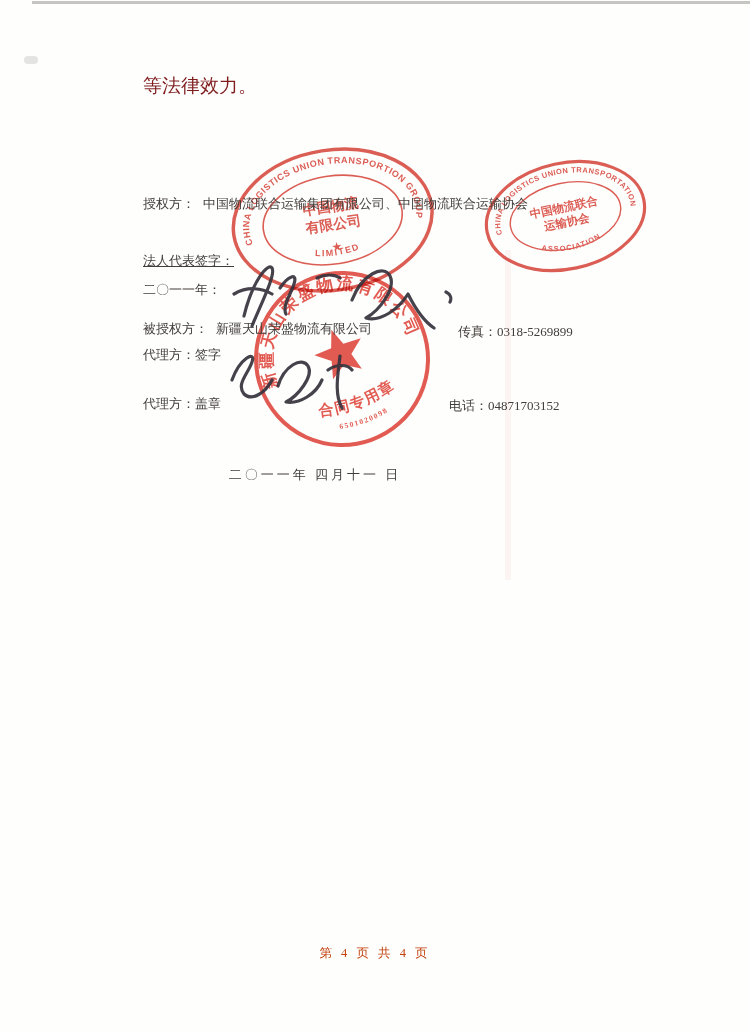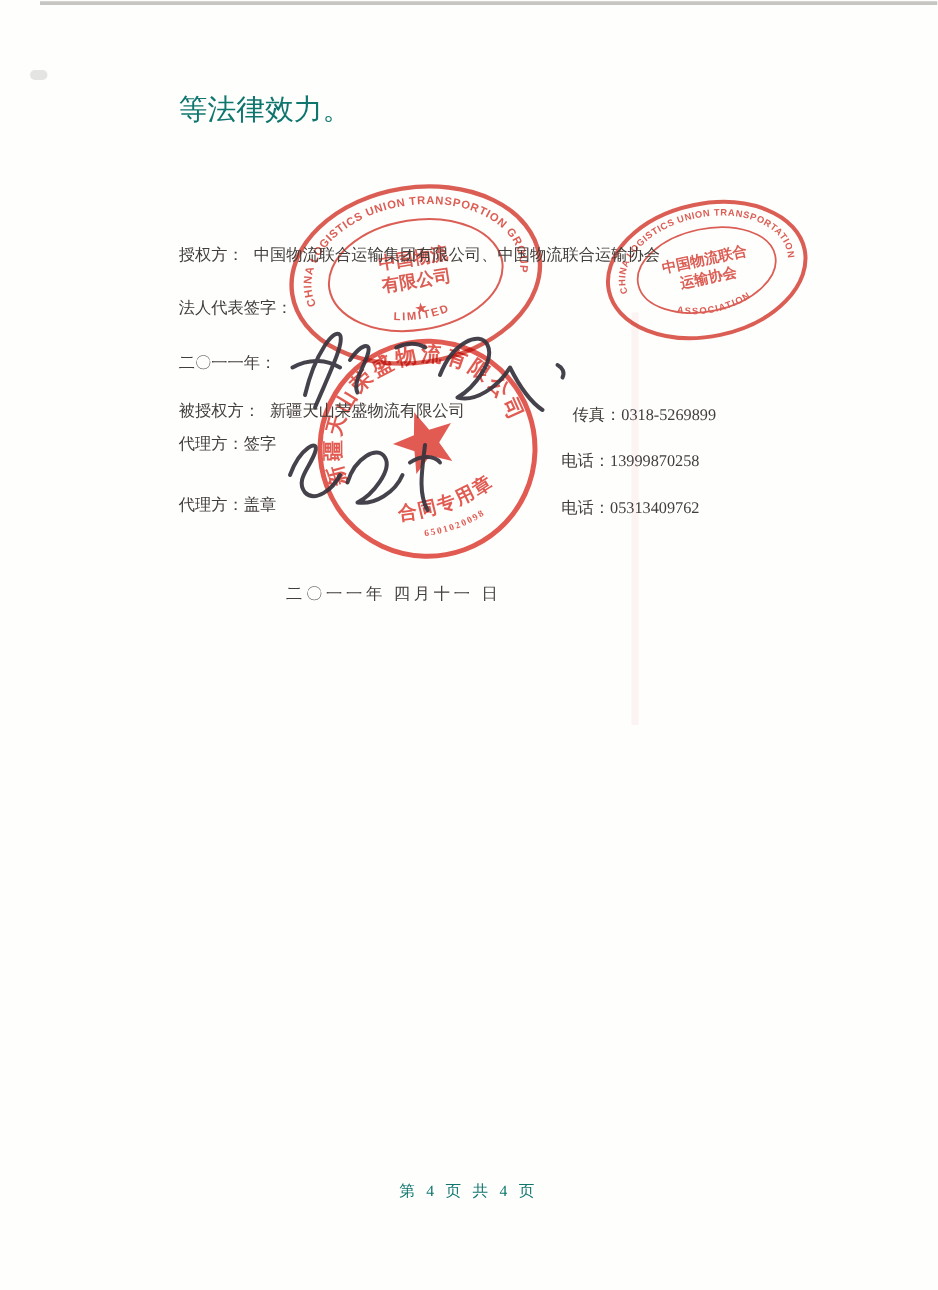--- a/index.html
+++ b/index.html
@@ -7,36 +7,36 @@
        font-family:"Liberation Serif","DejaVu Serif",serif;}
   .page{position:relative;width:750px;height:1032px;background:#fefefd;}
   .scan-top-line{position:absolute;left:32px;right:0;top:1px;height:3px;
        background:#b9b6b2;opacity:.8;}
   .scan-smudge{position:absolute;left:24px;top:56px;width:14px;height:8px;
        background:#d9d8d6;border-radius:4px;opacity:.7;}
   .scan-streak{position:absolute;left:505px;top:250px;width:6px;height:330px;
        background:rgba(228,120,118,.07);}
   .txt{position:absolute;color:#413d3a;font-size:13px;line-height:1.25;
        white-space:nowrap;z-index:2;}
-  .intro{left:143px;top:74px;font-size:23px;color:#0f766e;}
+  .intro{left:143px;top:74px;font-size:19px;color:#7f1d1d;}
   .row-auth{left:143px;top:196px;}
-  .lbl-legal{left:143px;top:238px;}
+  .lbl-legal{left:143px;top:253px;text-decoration:underline;}
   .contact-phone1{left:455px;top:243px;}
   .lbl-seal{left:143px;top:282px;}
   .contact-fax{left:458px;top:284px;margin-top:40px;}
   .row-authorized{left:143px;top:321px;}
   .lbl-agent-sign{left:143px;top:348px;font-family:Liberation Mono, monospace;}
   .contact-phone2{left:449px;top:361px;}
   .lbl-agent-seal{left:143px;top:396px;text-align:center;}
   .contact-phone3{left:449px;top:398px;}
   .gap{display:inline-block;width:8px;}
   .date-line{left:0;top:467px;width:616px;text-align:center;letter-spacing:3px;
        padding-left:14px;box-sizing:border-box;}
   .page-footer{left:0;top:946px;width:750px;text-align:center;font-size:12.5px;
-       letter-spacing:3px;color:#0f766e;}
+       letter-spacing:3px;color:#c2410c;}
   .stamp{position:absolute;z-index:1;mix-blend-mode:multiply;opacity:.9;}
   .stamp svg{overflow:visible;}
   .stamp-group{left:228px;top:145px;transform:rotate(-9deg);}
   .stamp-association{left:481px;top:159px;transform:rotate(-12deg);}
   .stamp-contract{left:252px;top:269px;}
   .signature{position:absolute;z-index:3;opacity:.92;}
   .sig-legal{left:222px;top:248px;}
   .sig-agent{left:220px;top:340px;}
 </style>
 </head>
@@ -53,24 +53,23 @@
   <div class="txt row-auth"><span>授权方：</span><span class="gap"></span><span>中国物流联合运输集团有限公司、中国物流联合运输协会</span></div>
 
   <div class="txt lbl-legal">法人代表签字：</div>
 
   <div class="txt lbl-seal">二〇一一年：</div>
   <div class="txt contact-fax">传真：0318-5269899</div>
 
   <div class="txt row-authorized"><span>被授权方：</span><span class="gap"></span><span>新疆天山荣盛物流有限公司</span></div>
 
   <div class="txt lbl-agent-sign">代理方：签字</div>
-  <div class="txt contact-phone2">电话：13999870258</div>
 
   <div class="txt lbl-agent-seal">代理方：盖章</div>
-  <div class="txt contact-phone3">电话：05313409762</div>
+  <div class="txt contact-phone3">电话：04871703152</div>
 
   <div class="txt date-line">二〇一一年 四月十一 日</div>
   <div class="txt page-footer">第 4 页 共 4 页</div>
 
   <div class="stamp stamp-group">
     <svg width="210" height="150" viewBox="0 0 210 150">
       <g fill="currentColor" stroke="currentColor" color="#d94c43">
         <ellipse cx="105" cy="75" rx="100" ry="70" fill="none" stroke-width="3.5"></ellipse>
         <ellipse cx="105" cy="75" rx="70" ry="44" fill="none" stroke-width="1.6"></ellipse>
         <path id="grp-top" d="M 26,94 A 84,56 0 1 1 184,94" fill="none" stroke="none"></path>

